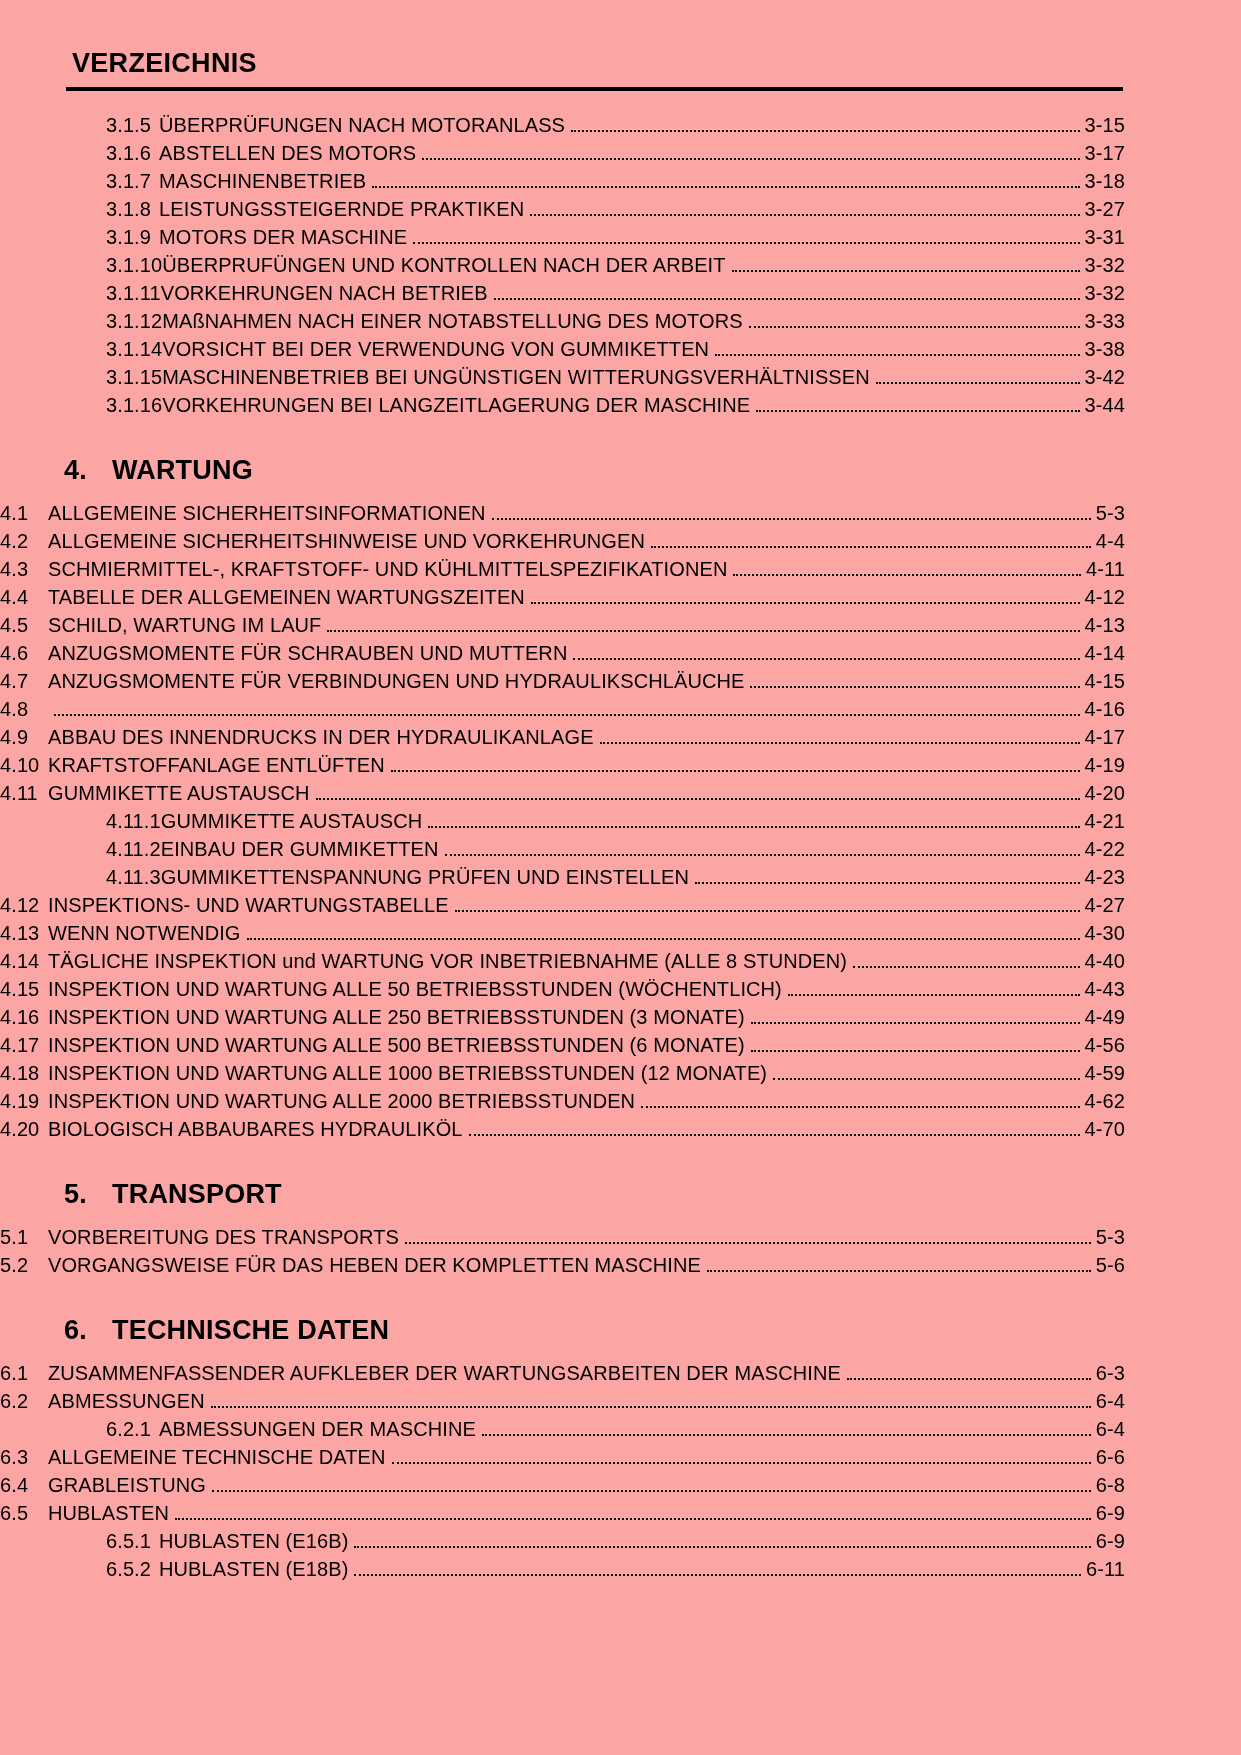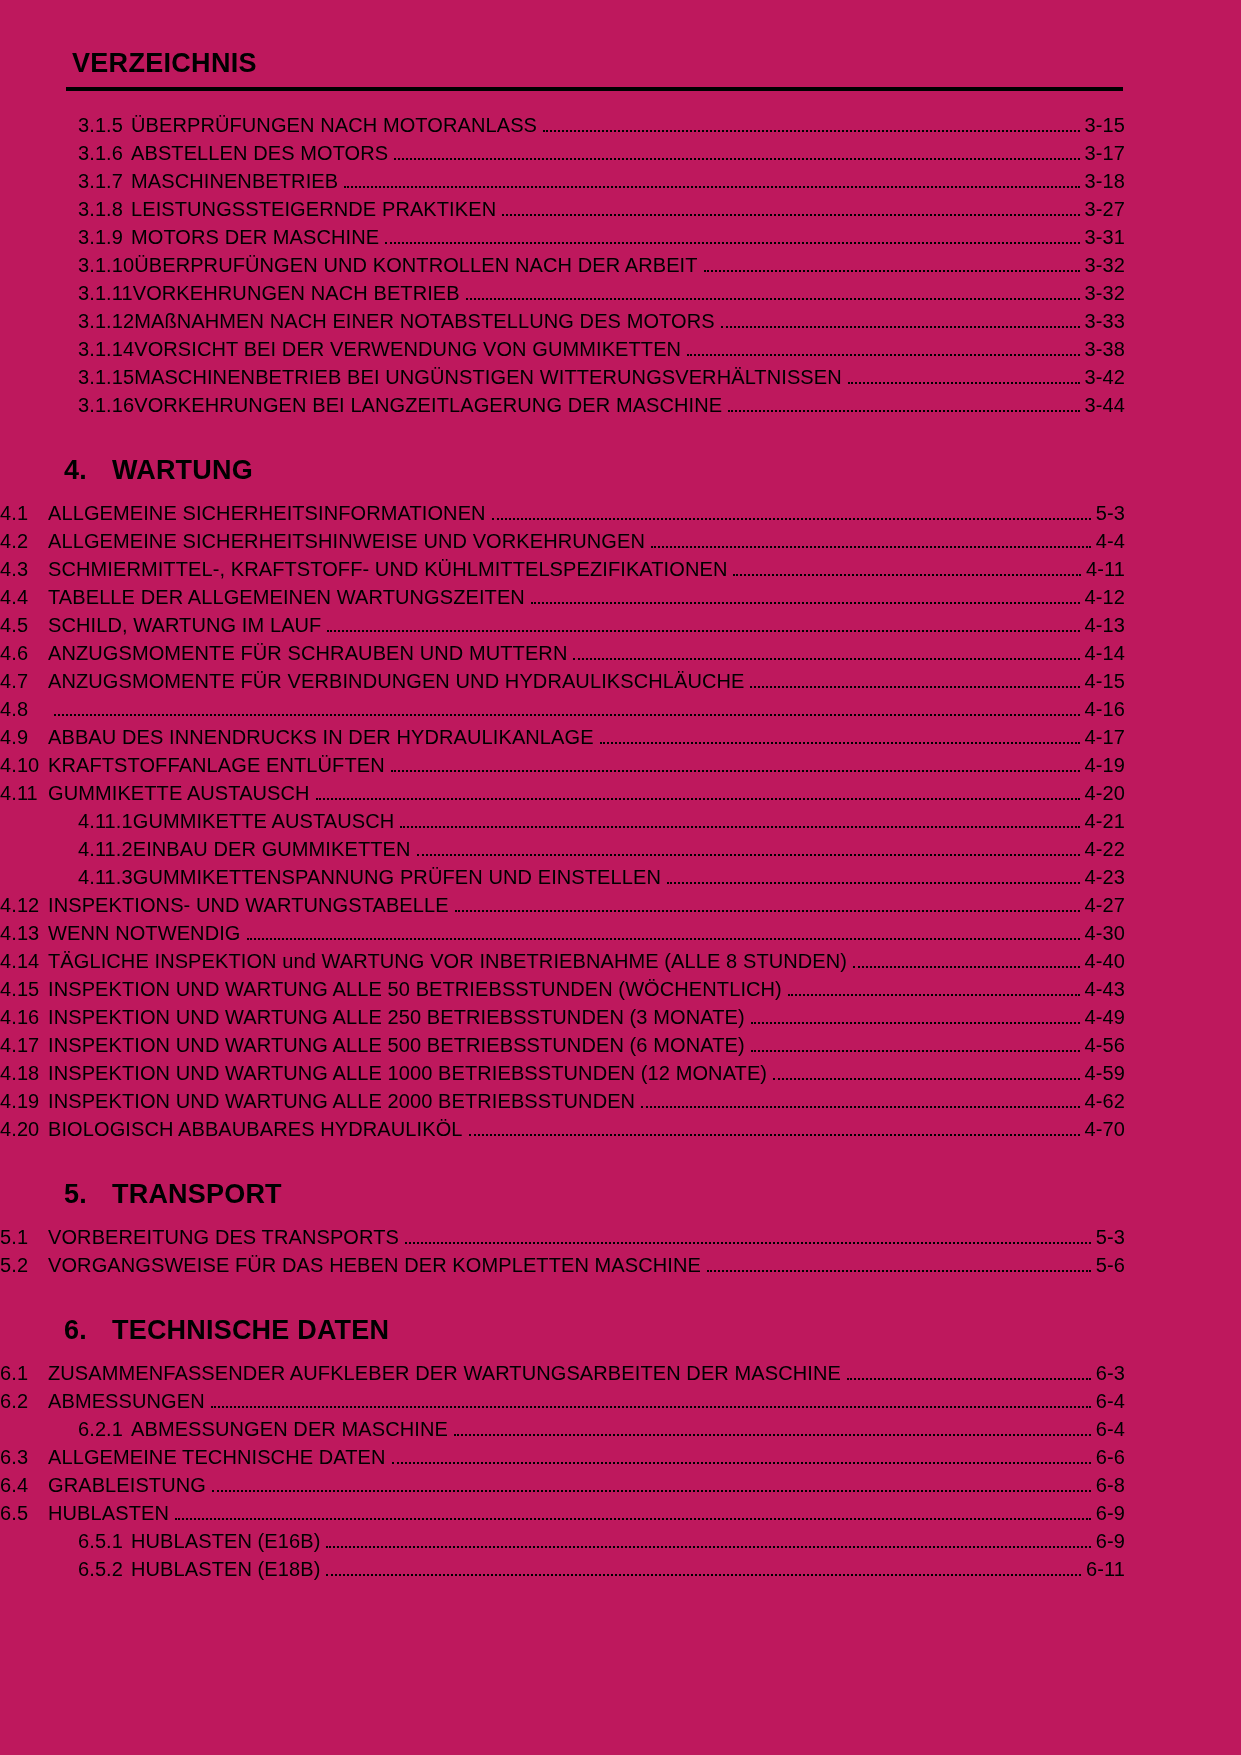--- a/index.html
+++ b/index.html
@@ -7,21 +7,21 @@
     padding: 0;
     background: #ffffff;
     color: #000000;
     font-family: "Liberation Sans", "DejaVu Sans", sans-serif;
   }
   .page {
     position: relative;
     width: 1241px;
     height: 1755px;
     box-sizing: border-box;
-    background: #be185d;
+    background: #fca5a5;
     overflow: hidden;
     padding-top: 50px;
   }
   
   .doc-header h1 {
     margin: 0 118px 0 72px;
     font-size: 27px;
     font-weight: bold;
     line-height: 27px;
     letter-spacing: 0.3px;
@@ -52,21 +52,21 @@
   .section-heading .h-title {
     white-space: nowrap;
   }
   .entry {
     display: flex;
     font-size: 20px;
     line-height: 28px;
     letter-spacing: 0.1px;
   }
   .entry.l1 { }
-  .entry.l2 { padding-left: 78px; }
+  .entry.l2 { padding-left: 106px; }
   .entry .num {
     flex: 0 0 auto;
     white-space: nowrap;
   }
   .entry.l1 .num { min-width: 48px; }
   .entry.l2 .num { min-width: 53px; }
   .entry .title {
     flex: 0 0 auto;
     white-space: nowrap;
   }

